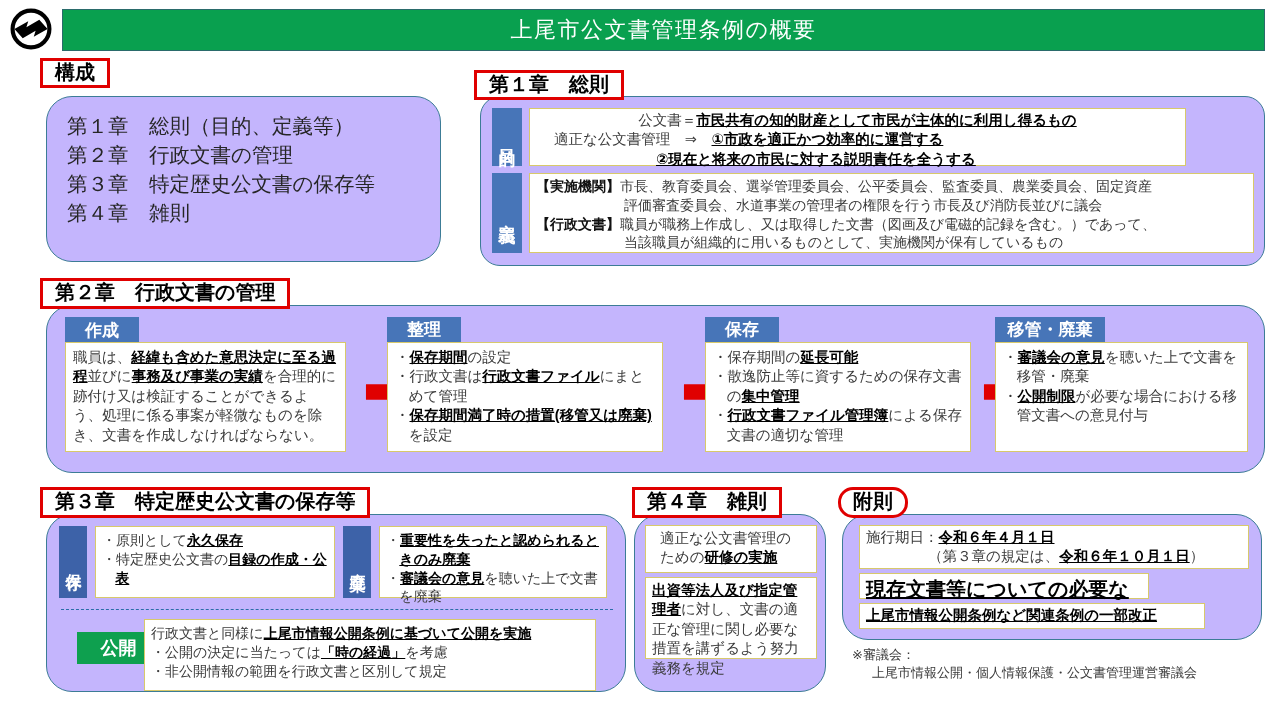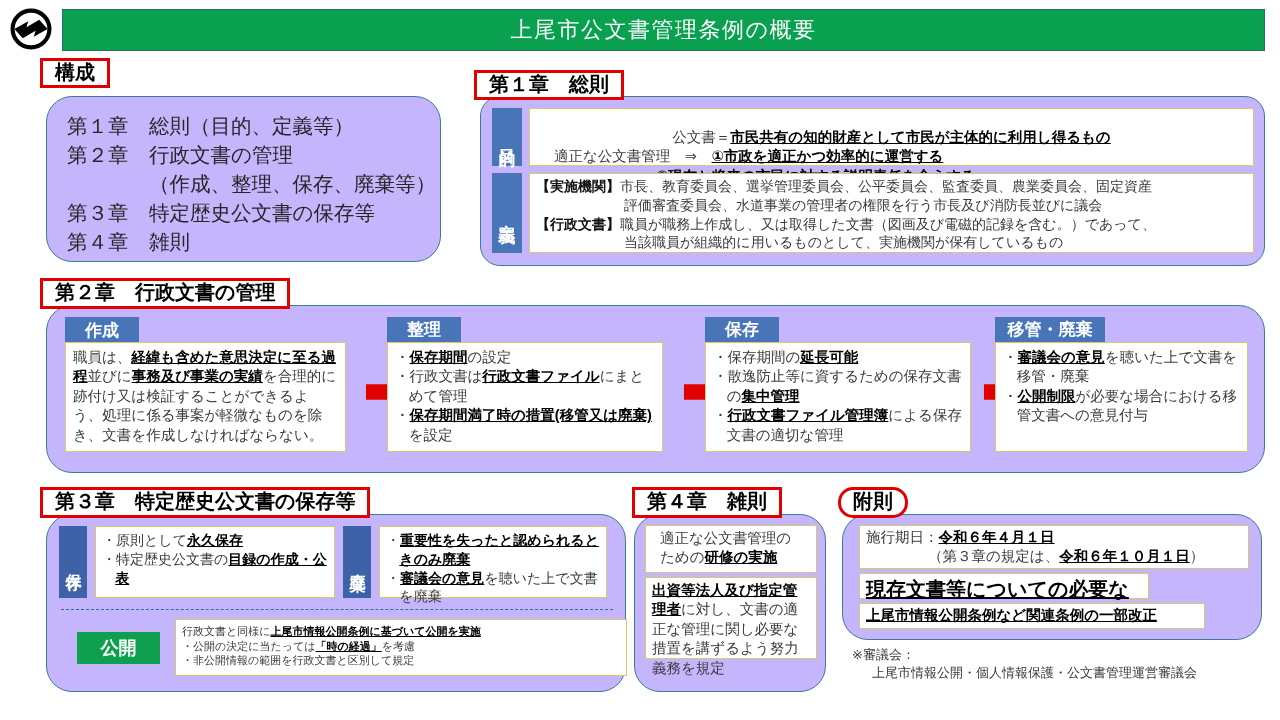--- a/index.html
+++ b/index.html
@@ -81,35 +81,34 @@
     <div class="hdr-title">上尾市公文書管理条例の概要</div>
   </div>
 
   <div class="tag" style="left:40px; top:58px; height:30px; font-size:20px;">
     <span>構成</span>
   </div>
   <div class="panel" style="left:46px; top:96px; width:395px; height:166px;">
     <div style="position:absolute; left:20px; top:14px; font-size:20.5px; line-height:1.42; color:#262626; white-space:nowrap;">
       <div>第１章　総則（目的、定義等）</div>
       <div>第２章　行政文書の管理</div>
-      <div>　　　　（作成、整理、保存、廃棄等）</div>
       <div>第３章　特定歴史公文書の保存等</div>
       <div>第４章　雑則</div>
     </div>
   </div>
 
   <div class="tag" style="left:474px; top:70px; height:30px; font-size:20px;">
     <span>第１章　総則</span>
   </div>
   <div class="panel" style="left:480px; top:96px; width:785px; height:170px; border-radius:20px;">
 
     <div class="chip blue vert" style="left:11px; top:11px; width:30px; height:58px; font-size:17px;">
       <span>目的</span>
     </div>
-    <div class="card" style="left:48px; top:11px; width:725px; height:58px; font-size:14.5px; padding:19px 6px;">
+    <div class="card" style="left:48px; top:11px; width:657px; height:58px; font-size:14.5px; padding:2px 6px;">
       <div style="text-align:center;">
         <span class="plain">公文書＝</span><b class="u">市民共有の知的財産として市民が主体的に利用し得るもの</b>
       </div>
       <div style="padding-left:18px;">
         <span class="plain">適正な公文書管理　⇒　</span><b class="u">①市政を適正かつ効率的に運営する</b>
       </div>
       <div style="padding-left:120px;">
         <b class="u">②現在と将来の市民に対する説明責任を全うする</b>
       </div>
     </div>
@@ -202,21 +201,21 @@
           <div style="text-indent:-0.95em; padding-left:0.95em;">・<b class="u">重要性を失ったと認められるときのみ廃棄</b></div>
           <div style="text-indent:-0.95em; padding-left:0.95em;">・<b class="u">審議会の意見</b><span class="plain">を聴いた上で文書を廃棄</span></div>
         </div>
     </div>
 
     <div class="dashline" style="left:14px; top:94px; width:552px;"></div>
 
     <div class="chip green" style="left:30px; top:117px; width:83px; height:32px; font-size:18px;">
       <span>公開</span>
     </div>
-    <div class="card" style="left:128px; top:104px; width:452px; height:57px; font-size:11px; padding:4px 6px;">
+    <div class="card" style="left:97px; top:104px; width:452px; height:72px; font-size:14px; padding:4px 6px;">
       <div><span class="plain">行政文書と同様に</span><b class="u">上尾市情報公開条例に基づいて公開を実施</b></div>
       <div id="c3o">
           <div style="text-indent:-0.95em; padding-left:0.95em;">・<span class="plain">公開の決定に当たっては</span><b class="u">「時の経過」</b><span class="plain">を考慮</span></div>
           <div style="text-indent:-0.95em; padding-left:0.95em;">・<span class="plain">非公開情報の範囲を行政文書と区別して規定</span></div>
         </div>
     </div>
   </div>
 
   <div class="tag" style="left:632px; top:487px; height:31px; font-size:20px;">
     <span>第４章　雑則</span>

